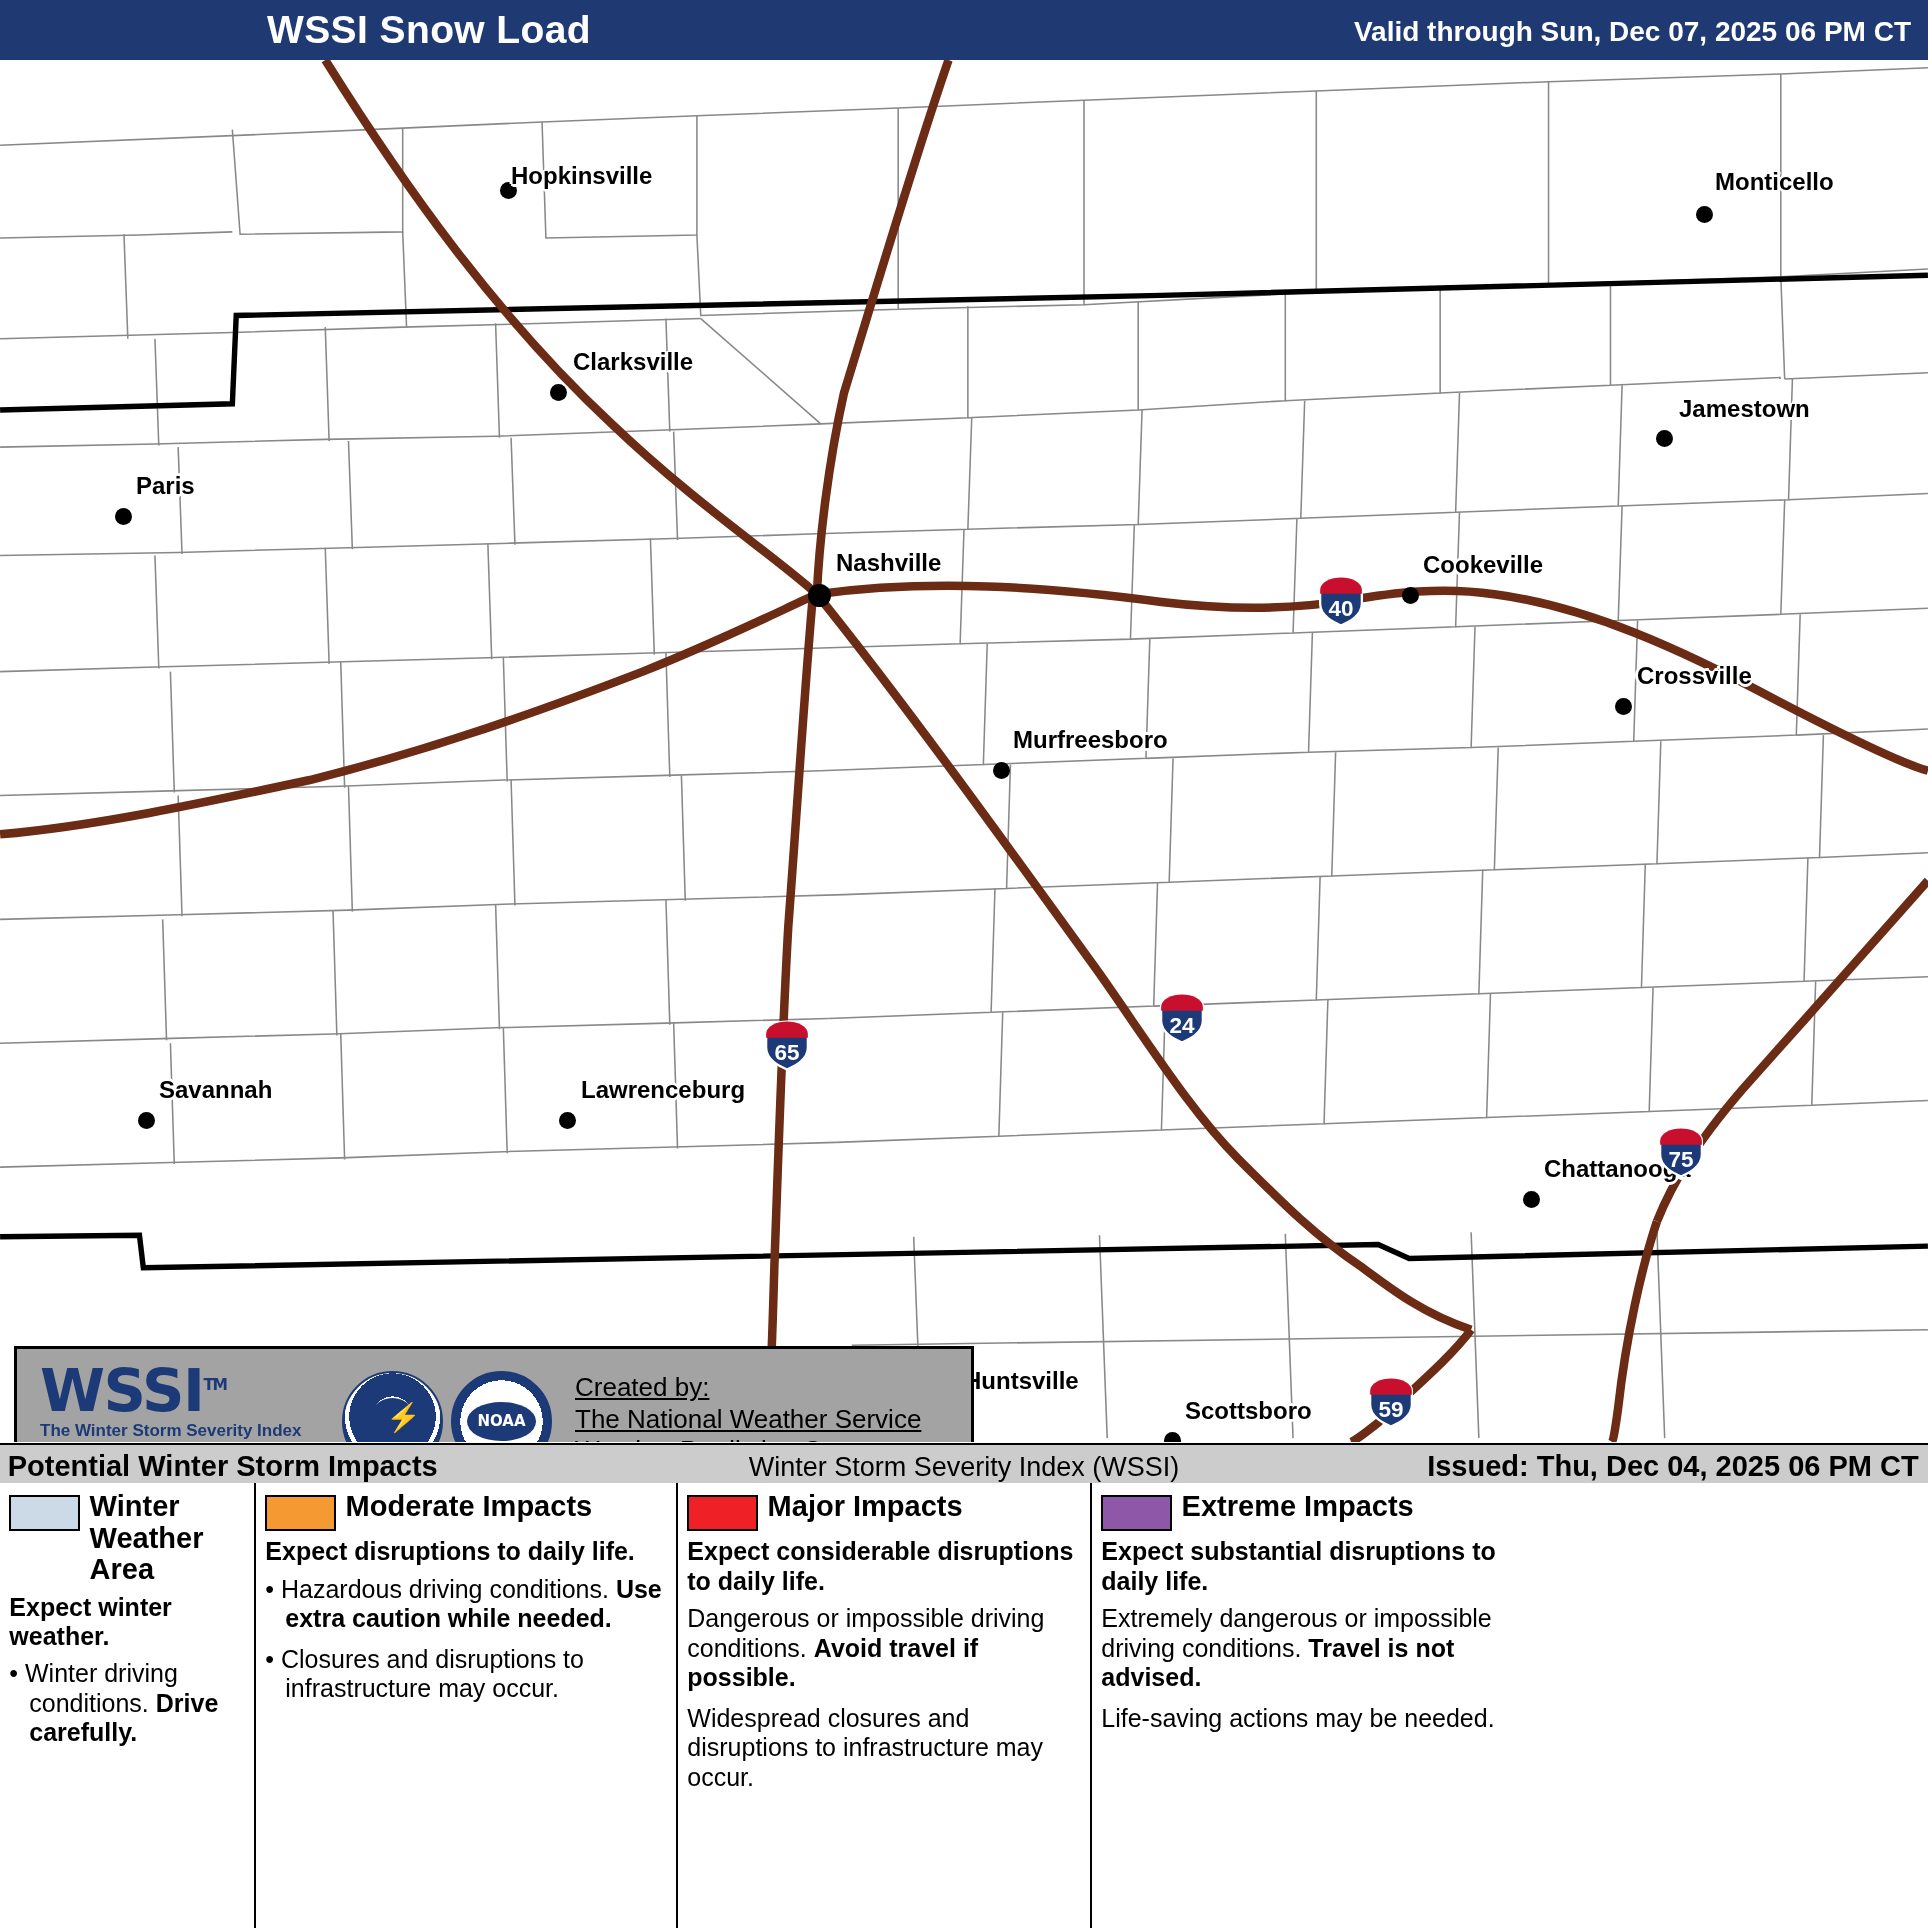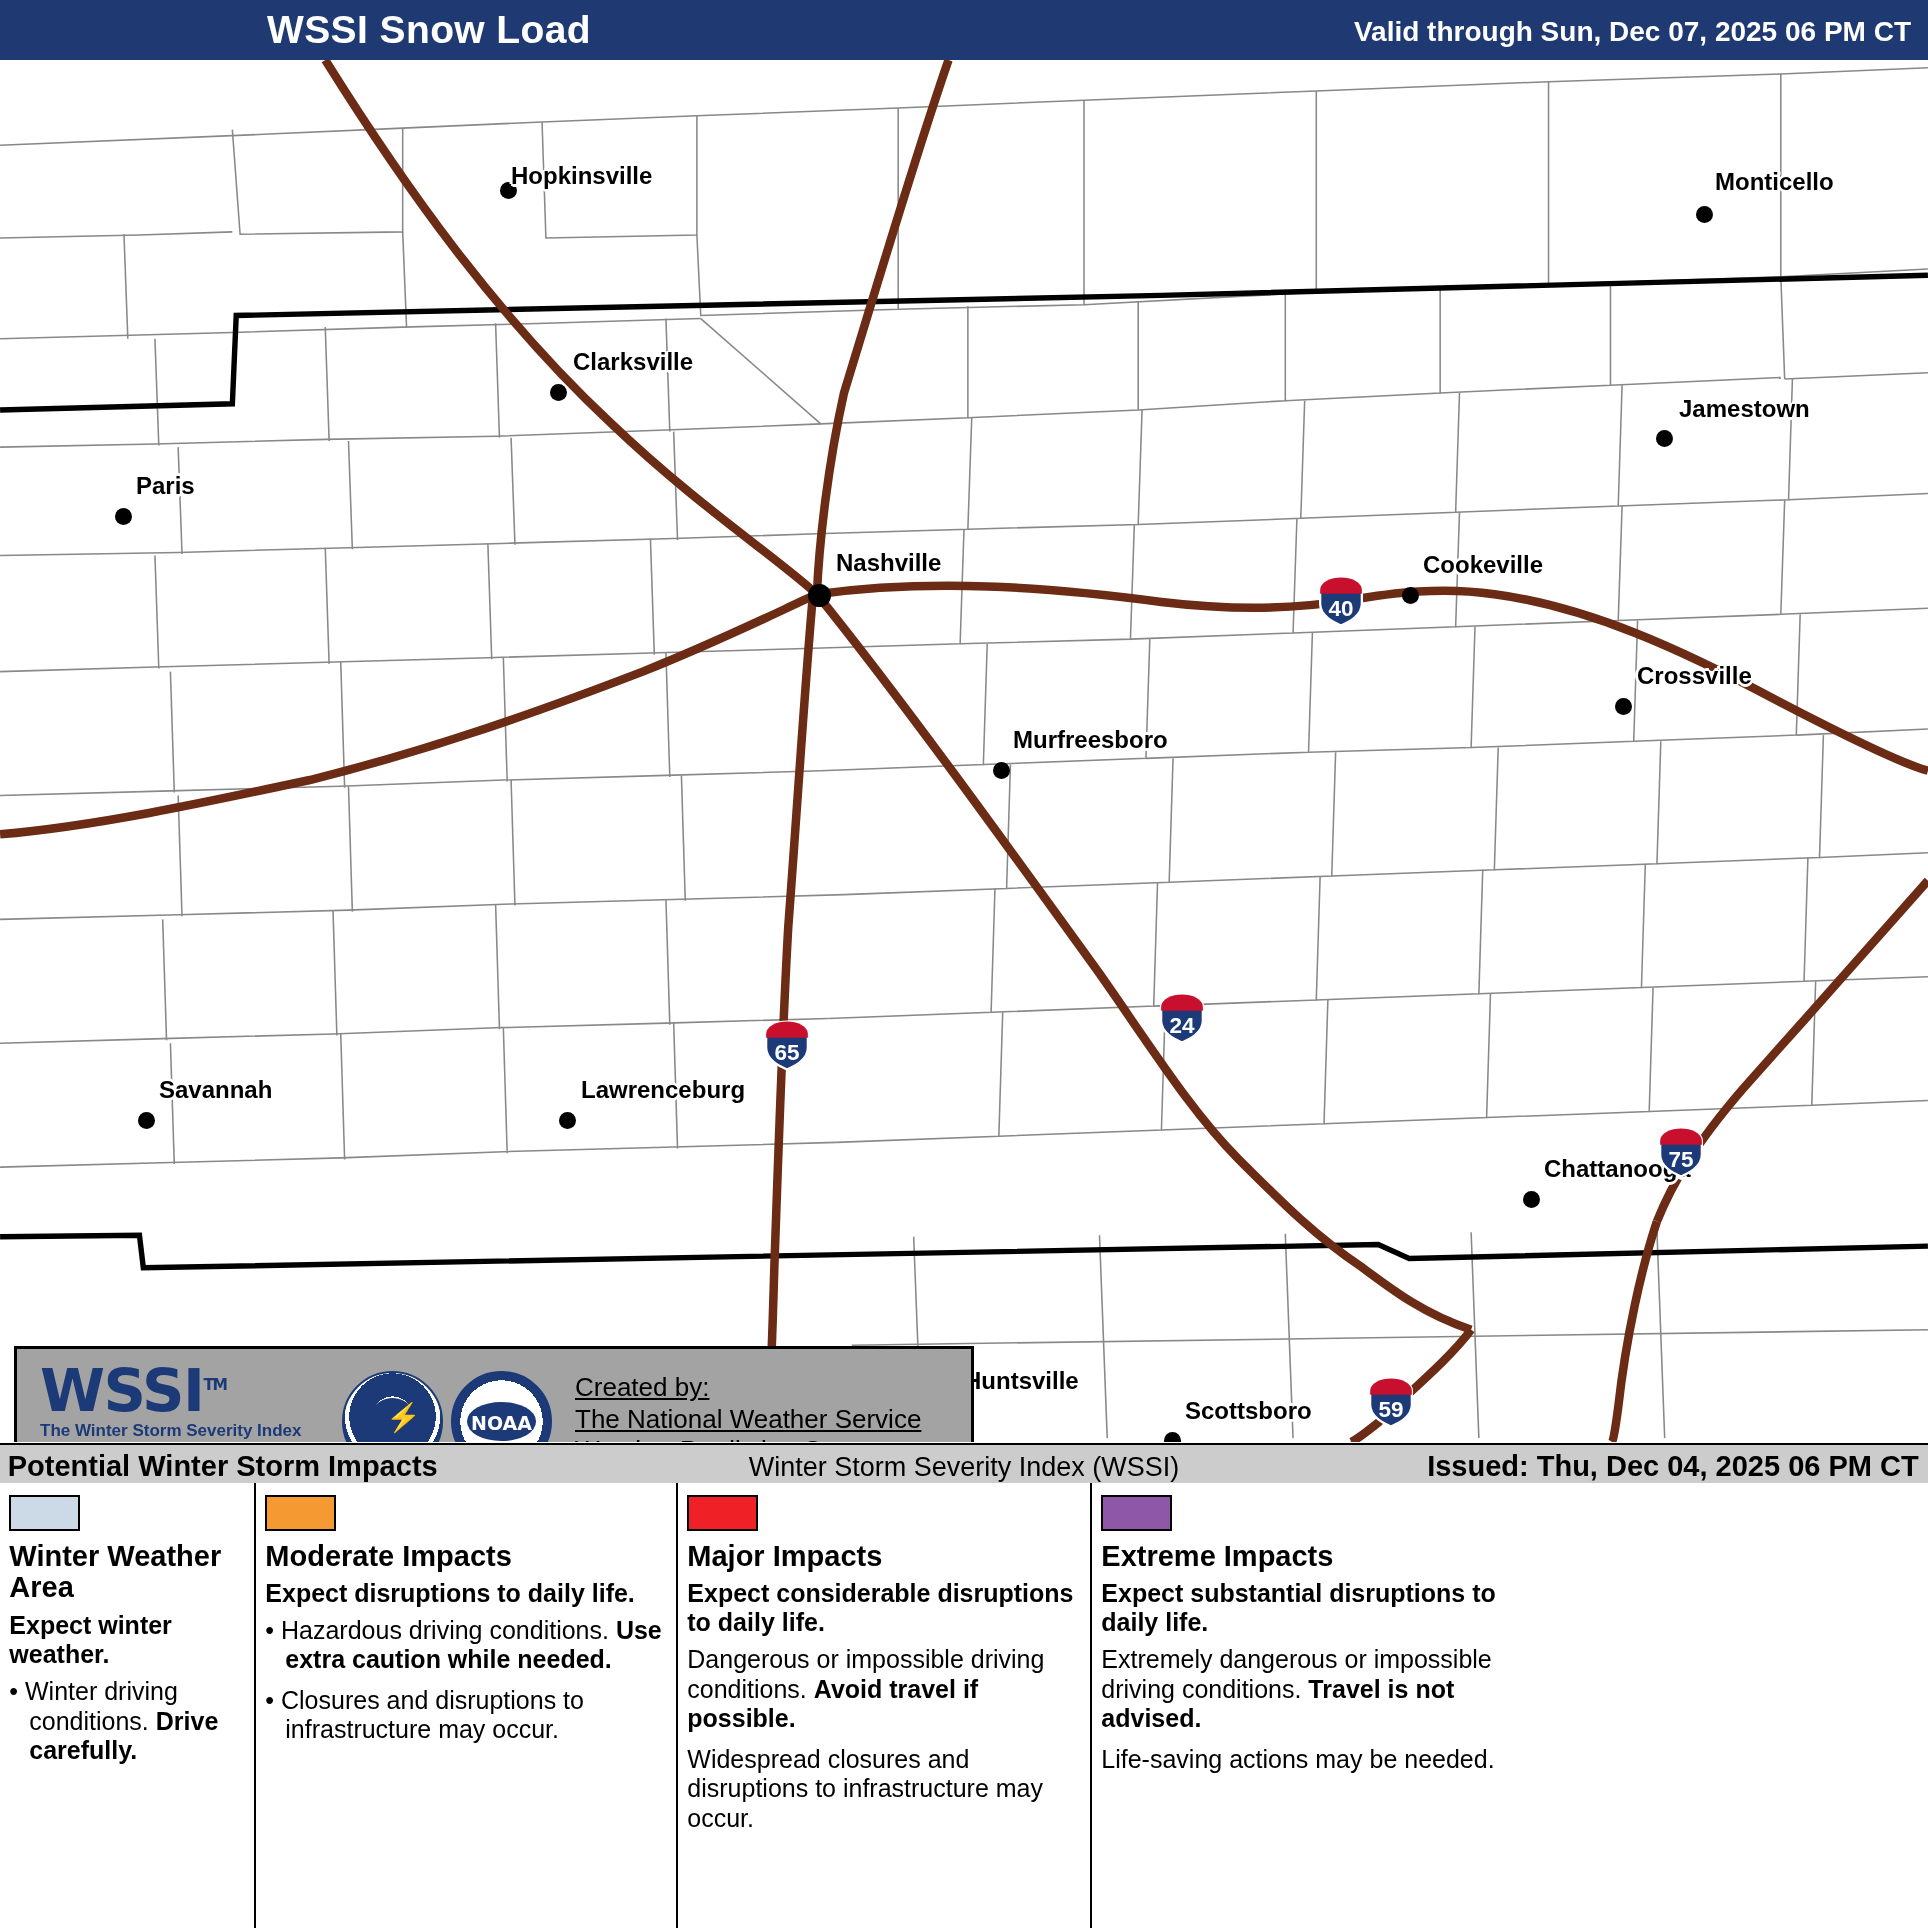--- a/index.html
+++ b/index.html
@@ -118,21 +118,21 @@
     border: 2.3px solid #1b3a77;
     overflow: hidden;
   }
   #noaa-seal .noaa-inner {
     position: absolute; left: 14%; top: 30%; width: 72%; height: 40%;
     background: #1b3a77;
     border-radius: 50% 50% 50% 50%;
   }
   #noaa-seal .noaa-txt {
     position: absolute; left: 0; right: 0; top: 40%;
-    text-align: center; color: #ffffff; font-size: 19px; font-weight: bold;
+    text-align: center; color: #ffffff; font-size: 15px; font-weight: bold;
     font-family: "DejaVu Sans", sans-serif;
   }
   #createdby {
     position: absolute; left: 558px; top: 23px;
     font-size: 26px; line-height: 1.22; color: #000000; text-decoration: underline;
   }
 
   
   #footerstrip {
     position: absolute; left: 0; top: 1443px;
@@ -168,21 +168,21 @@
     padding: 7.7px 9.3px 4.6px 9.3px;
   }
   .lgcol:last-child { border-right: none; }
   .lgcol.c0 { width: 256px; }
   .lgcol.c1 { width: 410px; }
   .lgcol.c2 { width: 422px; }
   .lgcol.c3 { width: 414px; }
   .lgcol.c4 { width: 426px; }
 
   .lg-head {
-    display: flex; align-items: flex-start; gap: 9.3px; flex-direction: column;
+    display: flex; align-items: flex-start; gap: 9.3px;
   }
   .lg-swatch {
     width: 71px; height: 36px;
     border: 2.3px solid #000000;
     flex: none;
     margin-top: 4.6px;
   }
   .lg-title {
     font-size: 29px; font-weight: bold; color: #000;
     line-height: 1.1;

